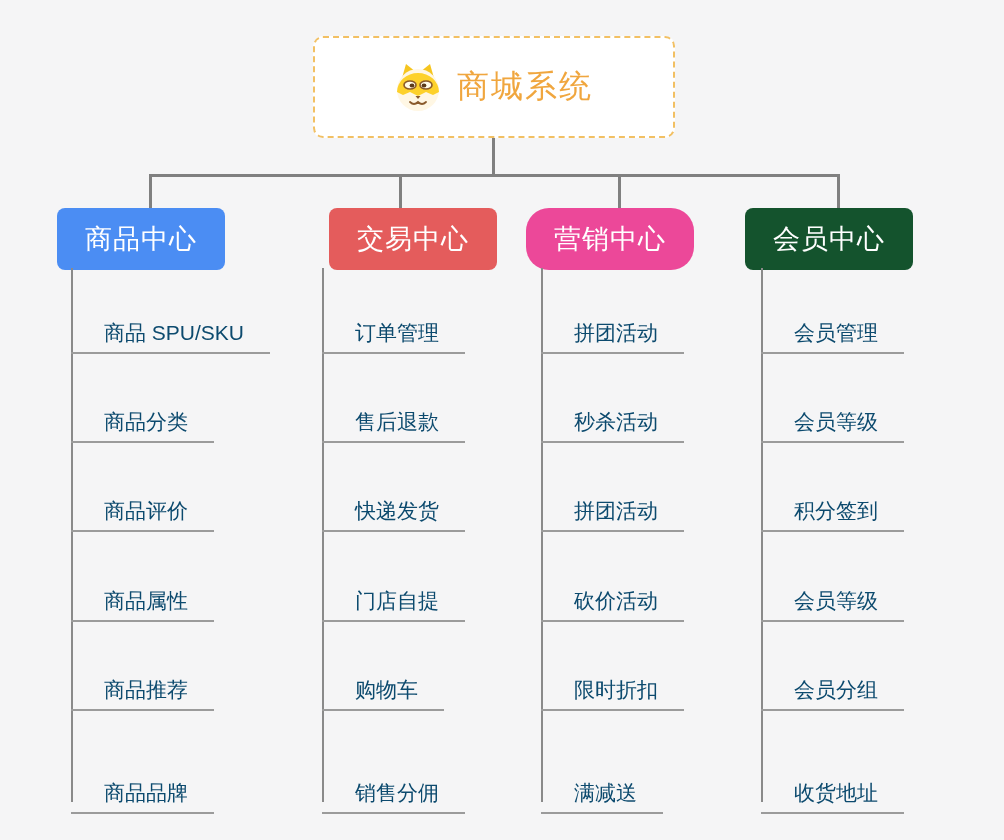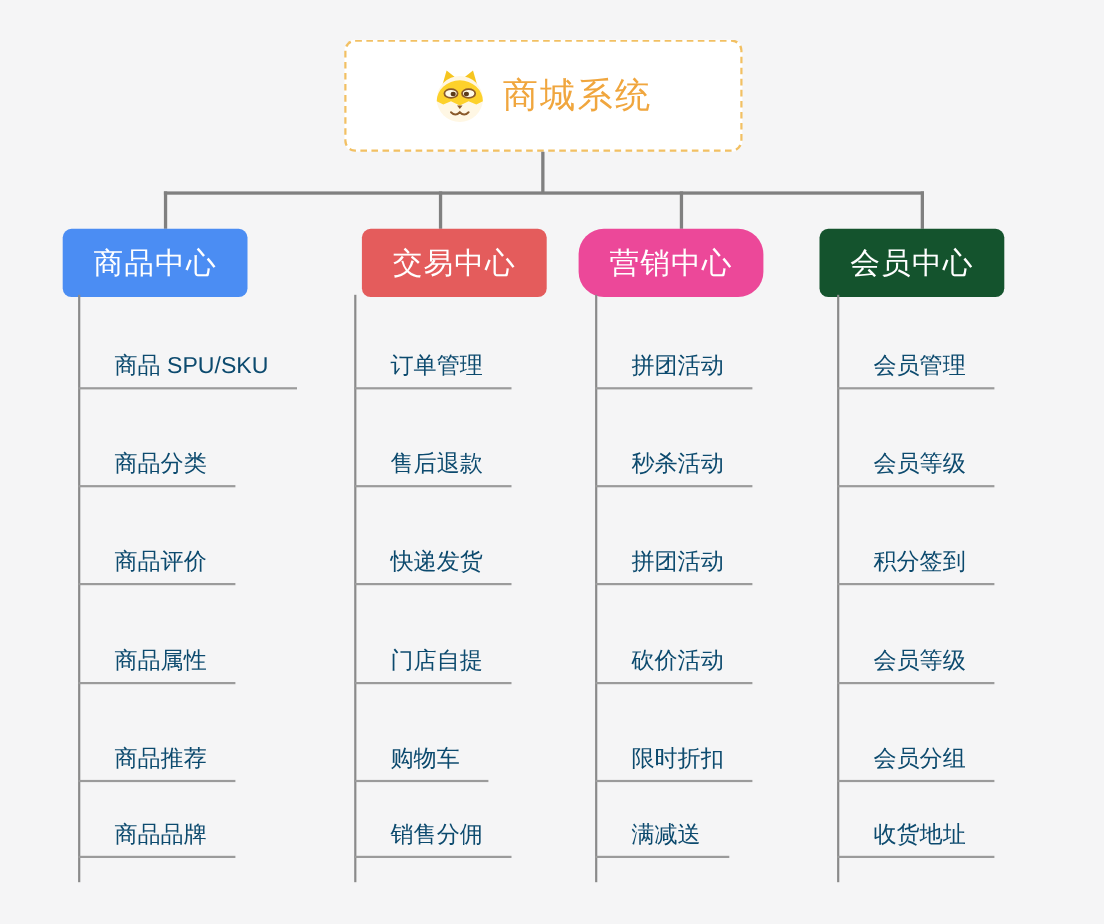--- a/index.html
+++ b/index.html
@@ -48,21 +48,21 @@
     position:absolute;
     font-size:21px;
     line-height:30px;
     color:#0c4a6e;
     padding:0 26px 4px 33px;
     border-bottom:2px solid #9b9b9b;
     white-space:nowrap;
     cursor:pointer;
   }
   .c1{left:71px}.c2{left:322px}.c3{left:541px}.c4{left:761px}
-  .r1{top:318px}.r2{top:407px}.r3{top:496px}.r4{top:586px}.r5{top:675px}.r6{top:744px}
+  .r1{top:318px}.r2{top:407px}.r3{top:496px}.r4{top:586px}.r5{top:675px}.r6{top:778px}
 </style>
 </head>
 <body>
 
 <div id="stage">
 
   <div class="root-node">
     <span style="display:flex;">
       <svg width="46" height="50" viewBox="0 0 46 50" aria-hidden="true">
         <polygon points="7,16 11,2 21,10" fill="#f6c51f"></polygon>

